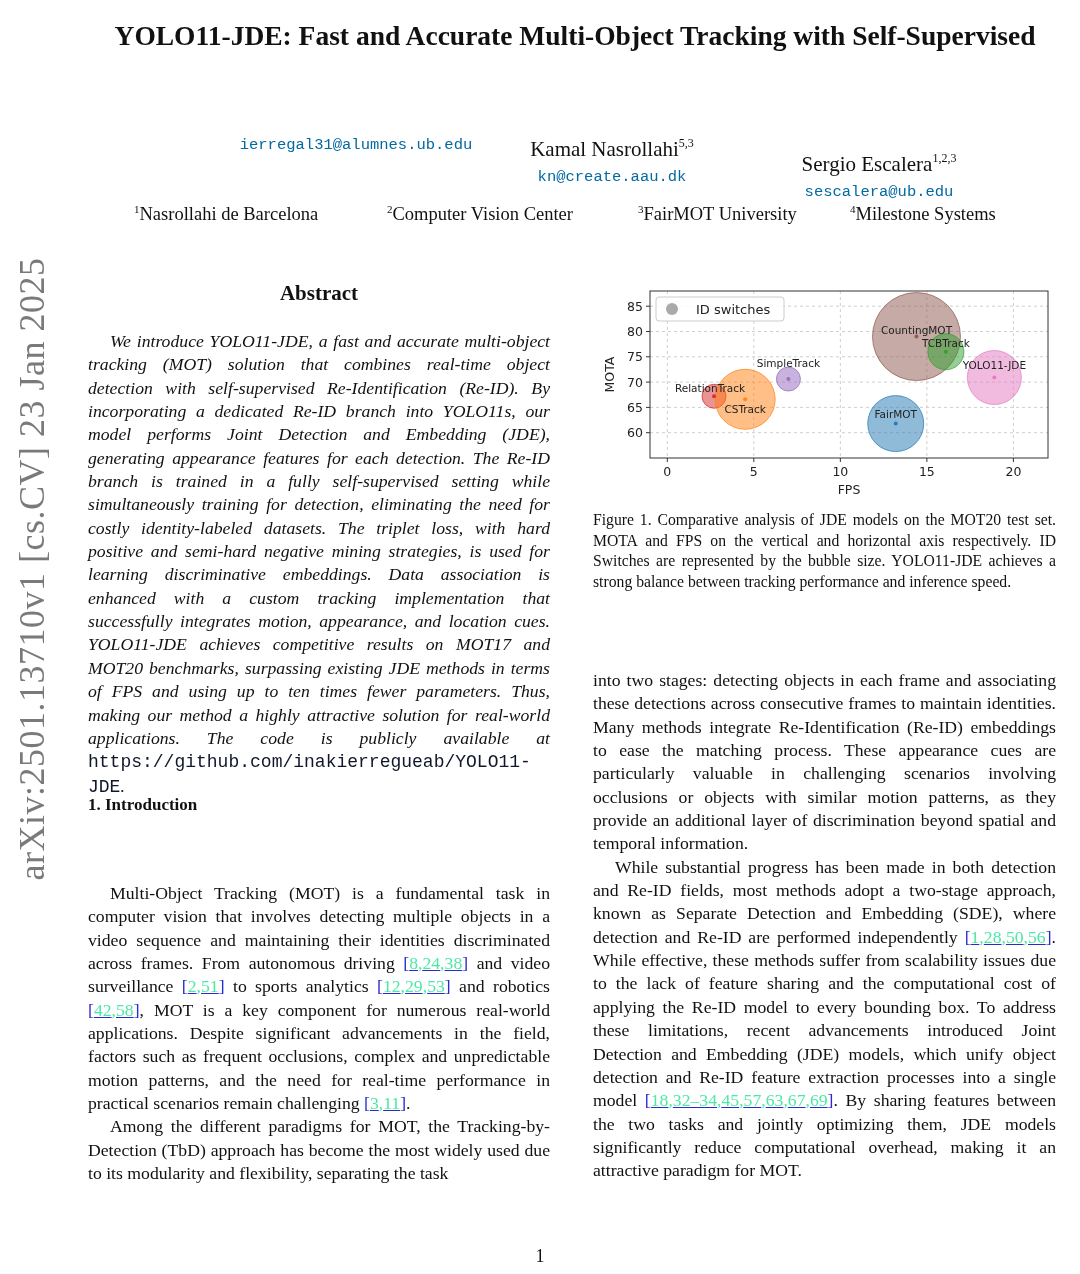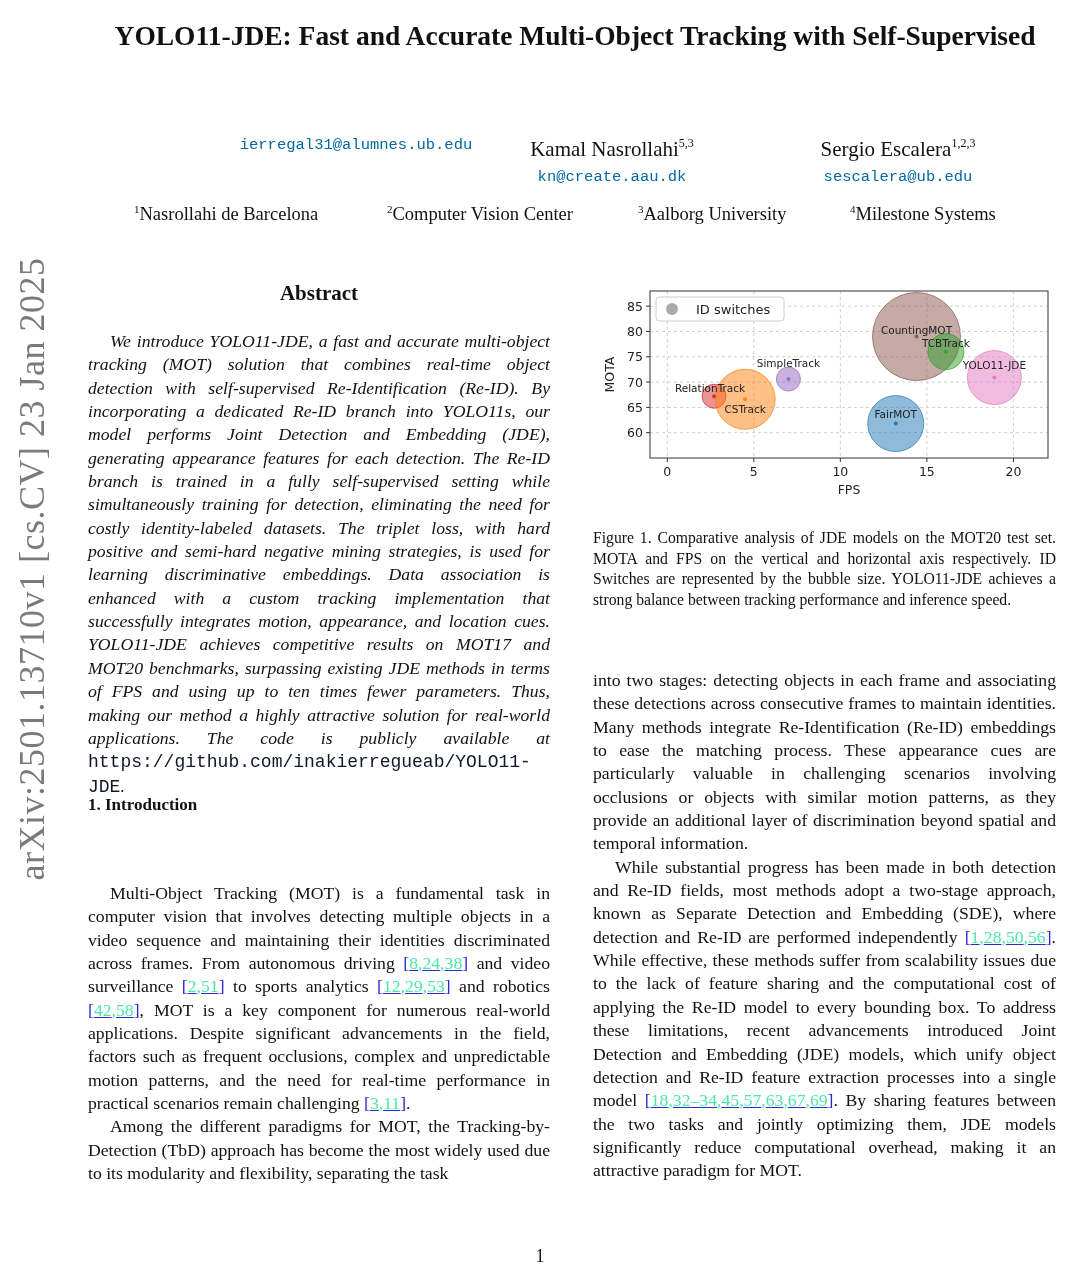--- a/index.html
+++ b/index.html
@@ -22,21 +22,21 @@
   .col p { margin:0; }
   .indent { text-indent:22px; }
   .abstract-h { left:88px; top:281px; width:462px; text-align:center; font-weight:bold; font-size:21px; }
   .abstract { left:88px; top:330px; width:462px; font-style:italic; }
   .url { font-family:Liberation Mono, monospace; font-style:normal; color:#0f172a; font-size:18px; }
   .sec-h { left:88px; top:795px; width:462px; font-weight:bold; font-size:17px; }
   .intro { left:88px; top:882px; width:462px; }
   .right { left:593px; top:669px; width:463px; }
   .cite { color:#4de8a6; text-decoration:underline; text-decoration-color:#2a2ad0; }
   .br { color:#2a2ad0; }
-  .caption { left:593px; top:510px; width:463px; font-size:15.7px; line-height:20.6px; text-align:justify;margin-top:18px; }
+  .caption { left:593px; top:510px; width:463px; font-size:15.7px; line-height:20.6px; text-align:justify; }
   .pagenum { top:1246px; left:0; width:1080px; text-align:center; font-size:18px; }
   .chart { left:592px; top:286px; width:470px; height:220px; }
   .chart svg text { font-family:"DejaVu Sans", sans-serif; }
 </style>
 </head>
 <body>
 
 <div class="abs arxiv">arXiv:2501.13710v1  [cs.CV]  23 Jan 2025</div>
 
 <div class="abs title">
@@ -44,30 +44,30 @@
 </div>
 
 <div class="abs authors">
   <div class="author" style="left:196px;width:320px;">
     <div class="email">ierregal31@alumnes.ub.edu</div>
   </div>
   <div class="author" style="left:502px;width:220px;">
     <div class="name"><span>Kamal Nasrollahi</span><sup>5,3</sup></div>
     <div class="email">kn@create.aau.dk</div>
   </div>
-  <div class="author" style="left:788px;width:220px;">
+  <div class="author" style="left:769px;width:220px;margin-top:15px;">
     <div class="name"><span>Sergio Escalera</span><sup>1,2,3</sup></div>
     <div class="email">sescalera@ub.edu</div>
   </div>
 </div>
 
 <div class="abs affils">
   <span class="affil" style="left:134px;"><sup>1</sup><span>Nasrollahi de Barcelona</span></span>
   <span class="affil" style="left:387px;"><sup>2</sup><span>Computer Vision Center</span></span>
-  <span class="affil" style="left:638px;"><sup>3</sup><span>Aalborg University</span></span>
+  <span class="affil" style="left:638px;"><sup>3</sup><span>FairMOT University</span></span>
   <span class="affil" style="left:850px;"><sup>4</sup><span>Milestone Systems</span></span>
 </div>
 
 <div class="abs abstract-h">Abstract</div>
 <div class="abs col abstract">
   <p class="indent"><span>We introduce YOLO11-JDE, a fast and accurate multi-object tracking (MOT) solution that combines real-time object detection with self-supervised Re-Identification (Re-ID). By incorporating a dedicated Re-ID branch into YOLO11s, our model performs Joint Detection and Embedding (JDE), generating appearance features for each detection. The Re-ID branch is trained in a fully self-supervised setting while simultaneously training for detection, eliminating the need for costly identity-labeled datasets.  The triplet loss, with hard positive and semi-hard negative mining strategies, is used for learning discriminative embeddings. Data association is enhanced with a custom tracking implementation that successfully integrates motion, appearance, and location cues.  YOLO11-JDE achieves competitive results on MOT17 and MOT20 benchmarks, surpassing existing JDE methods in terms of FPS and using up to ten times fewer parameters.  Thus, making our method a highly attractive solution for real-world applications.  The code is publicly available at </span><a class="url">https://github.com/inakierregueab/YOLO11-JDE</a><span>.</span></p>
 </div>
 
 <div class="abs sec-h">1. Introduction</div>
 <div class="abs col intro">

